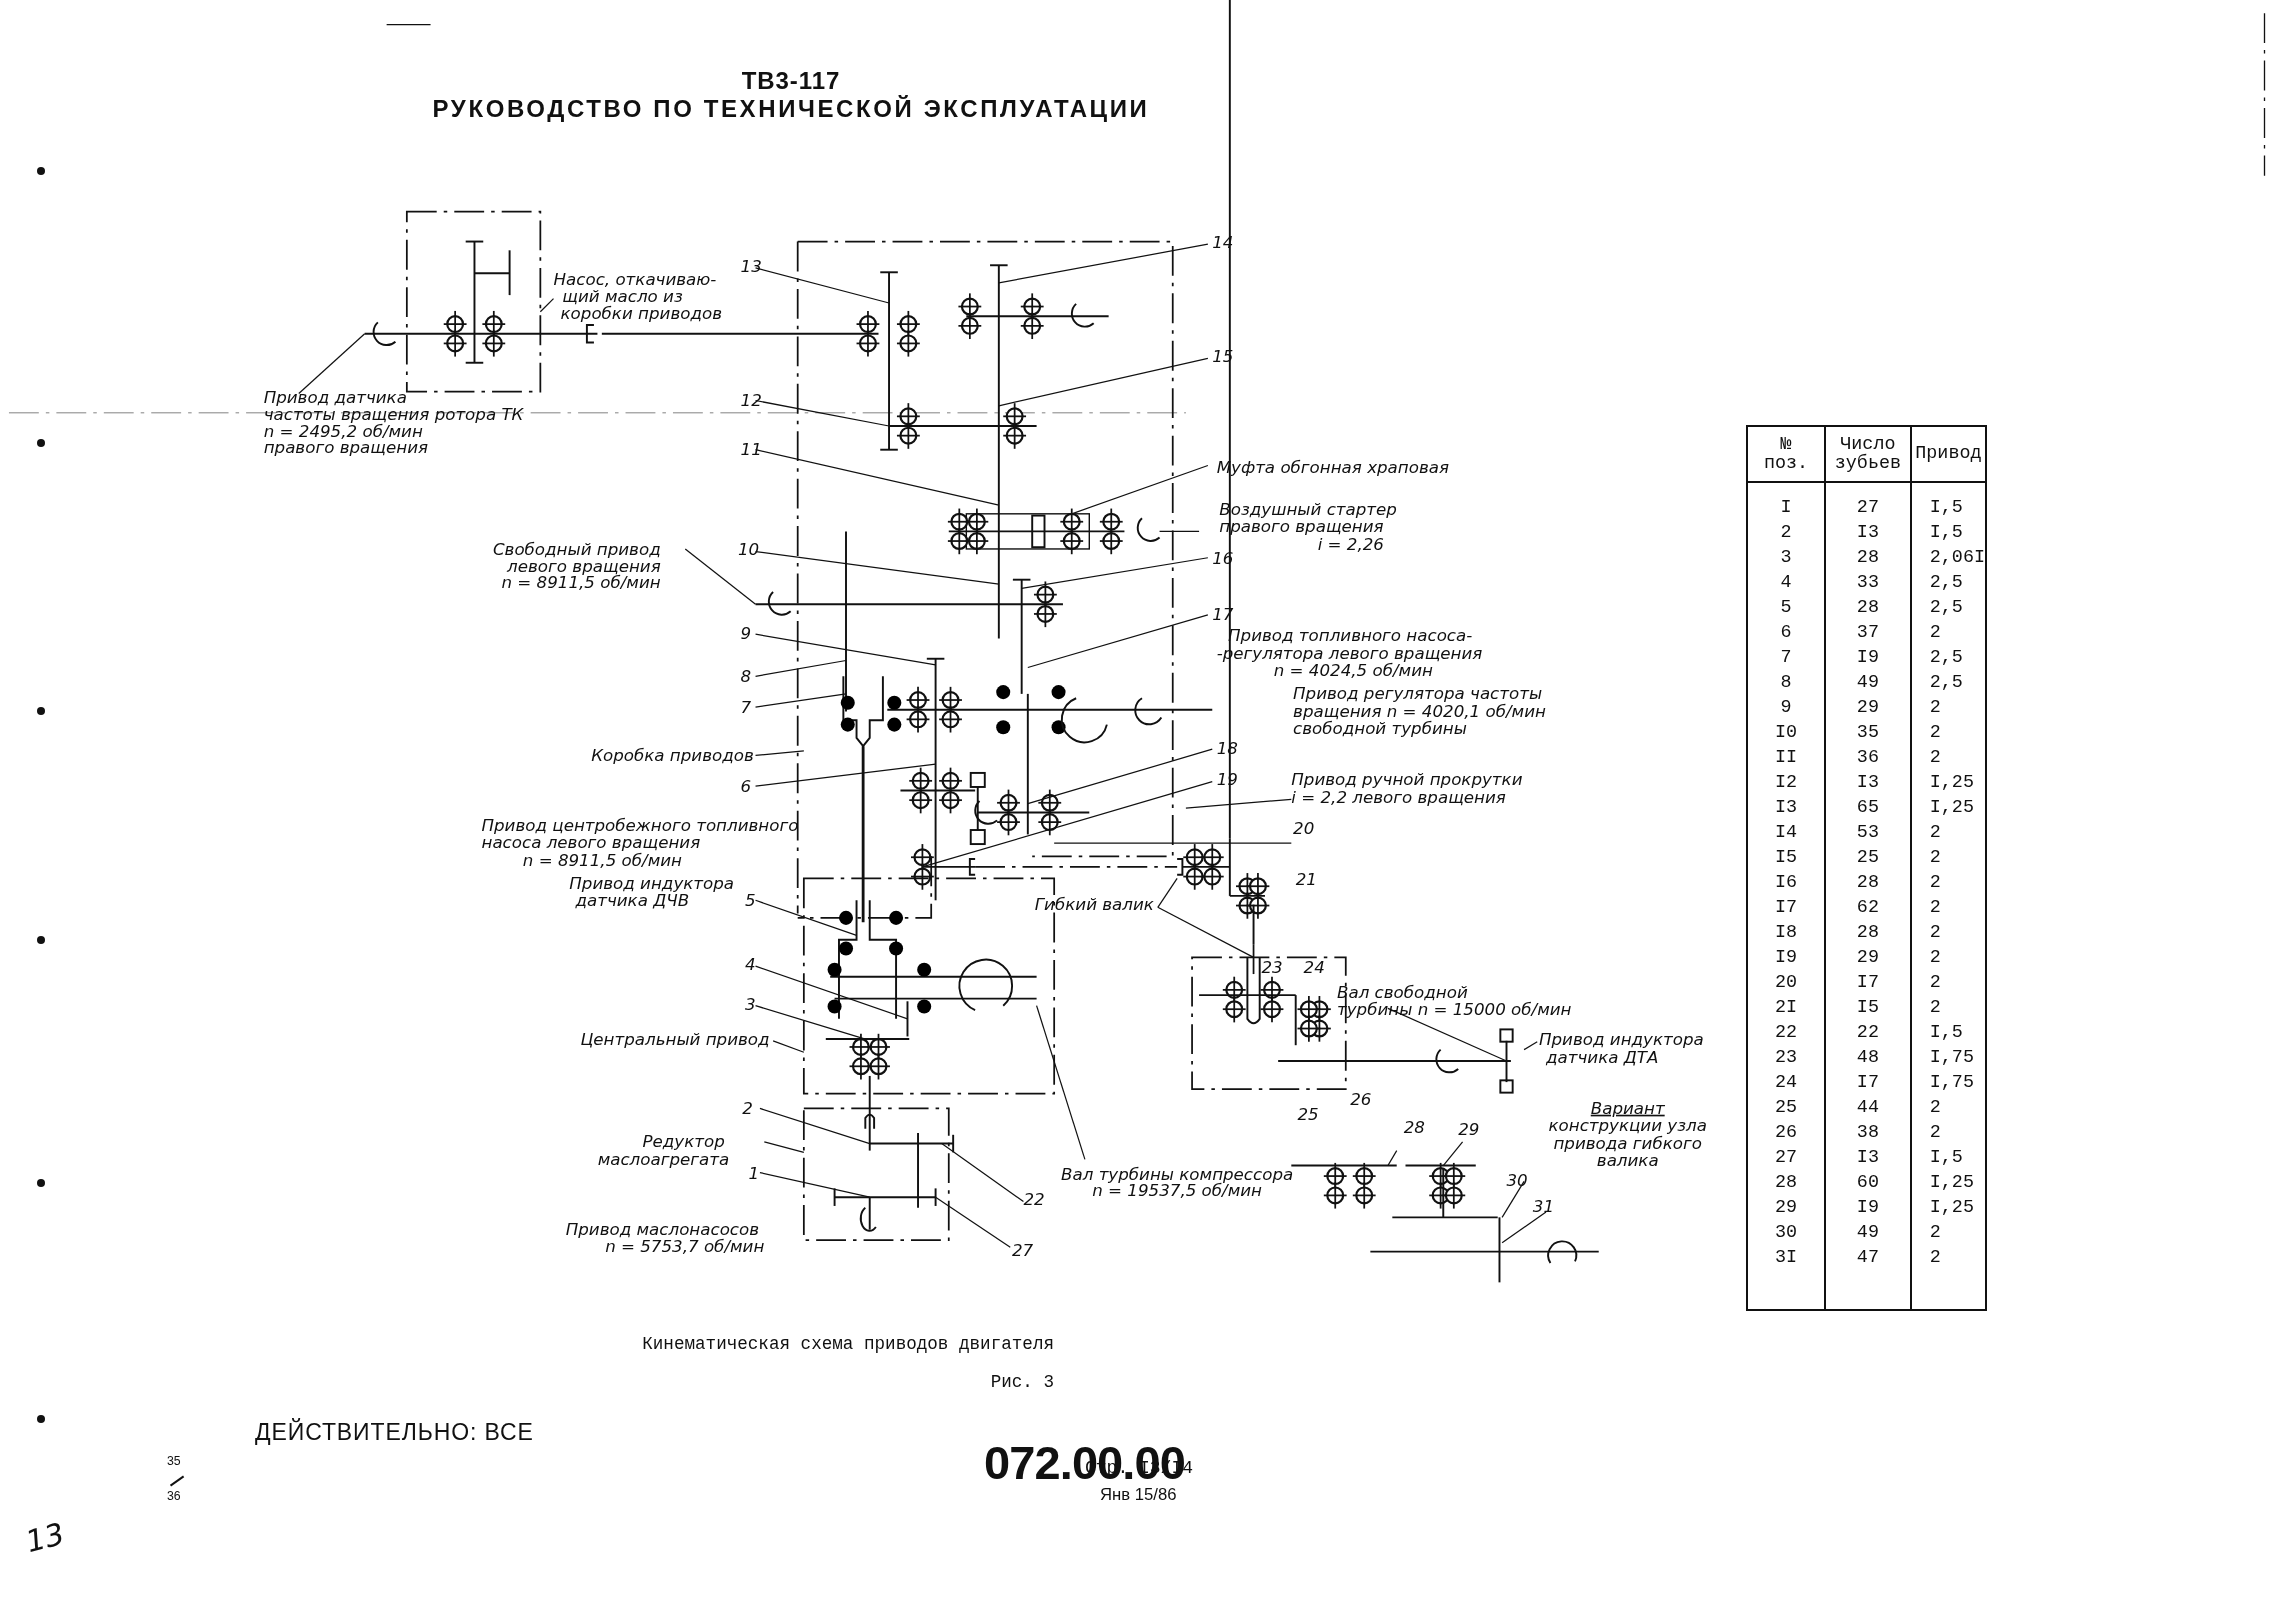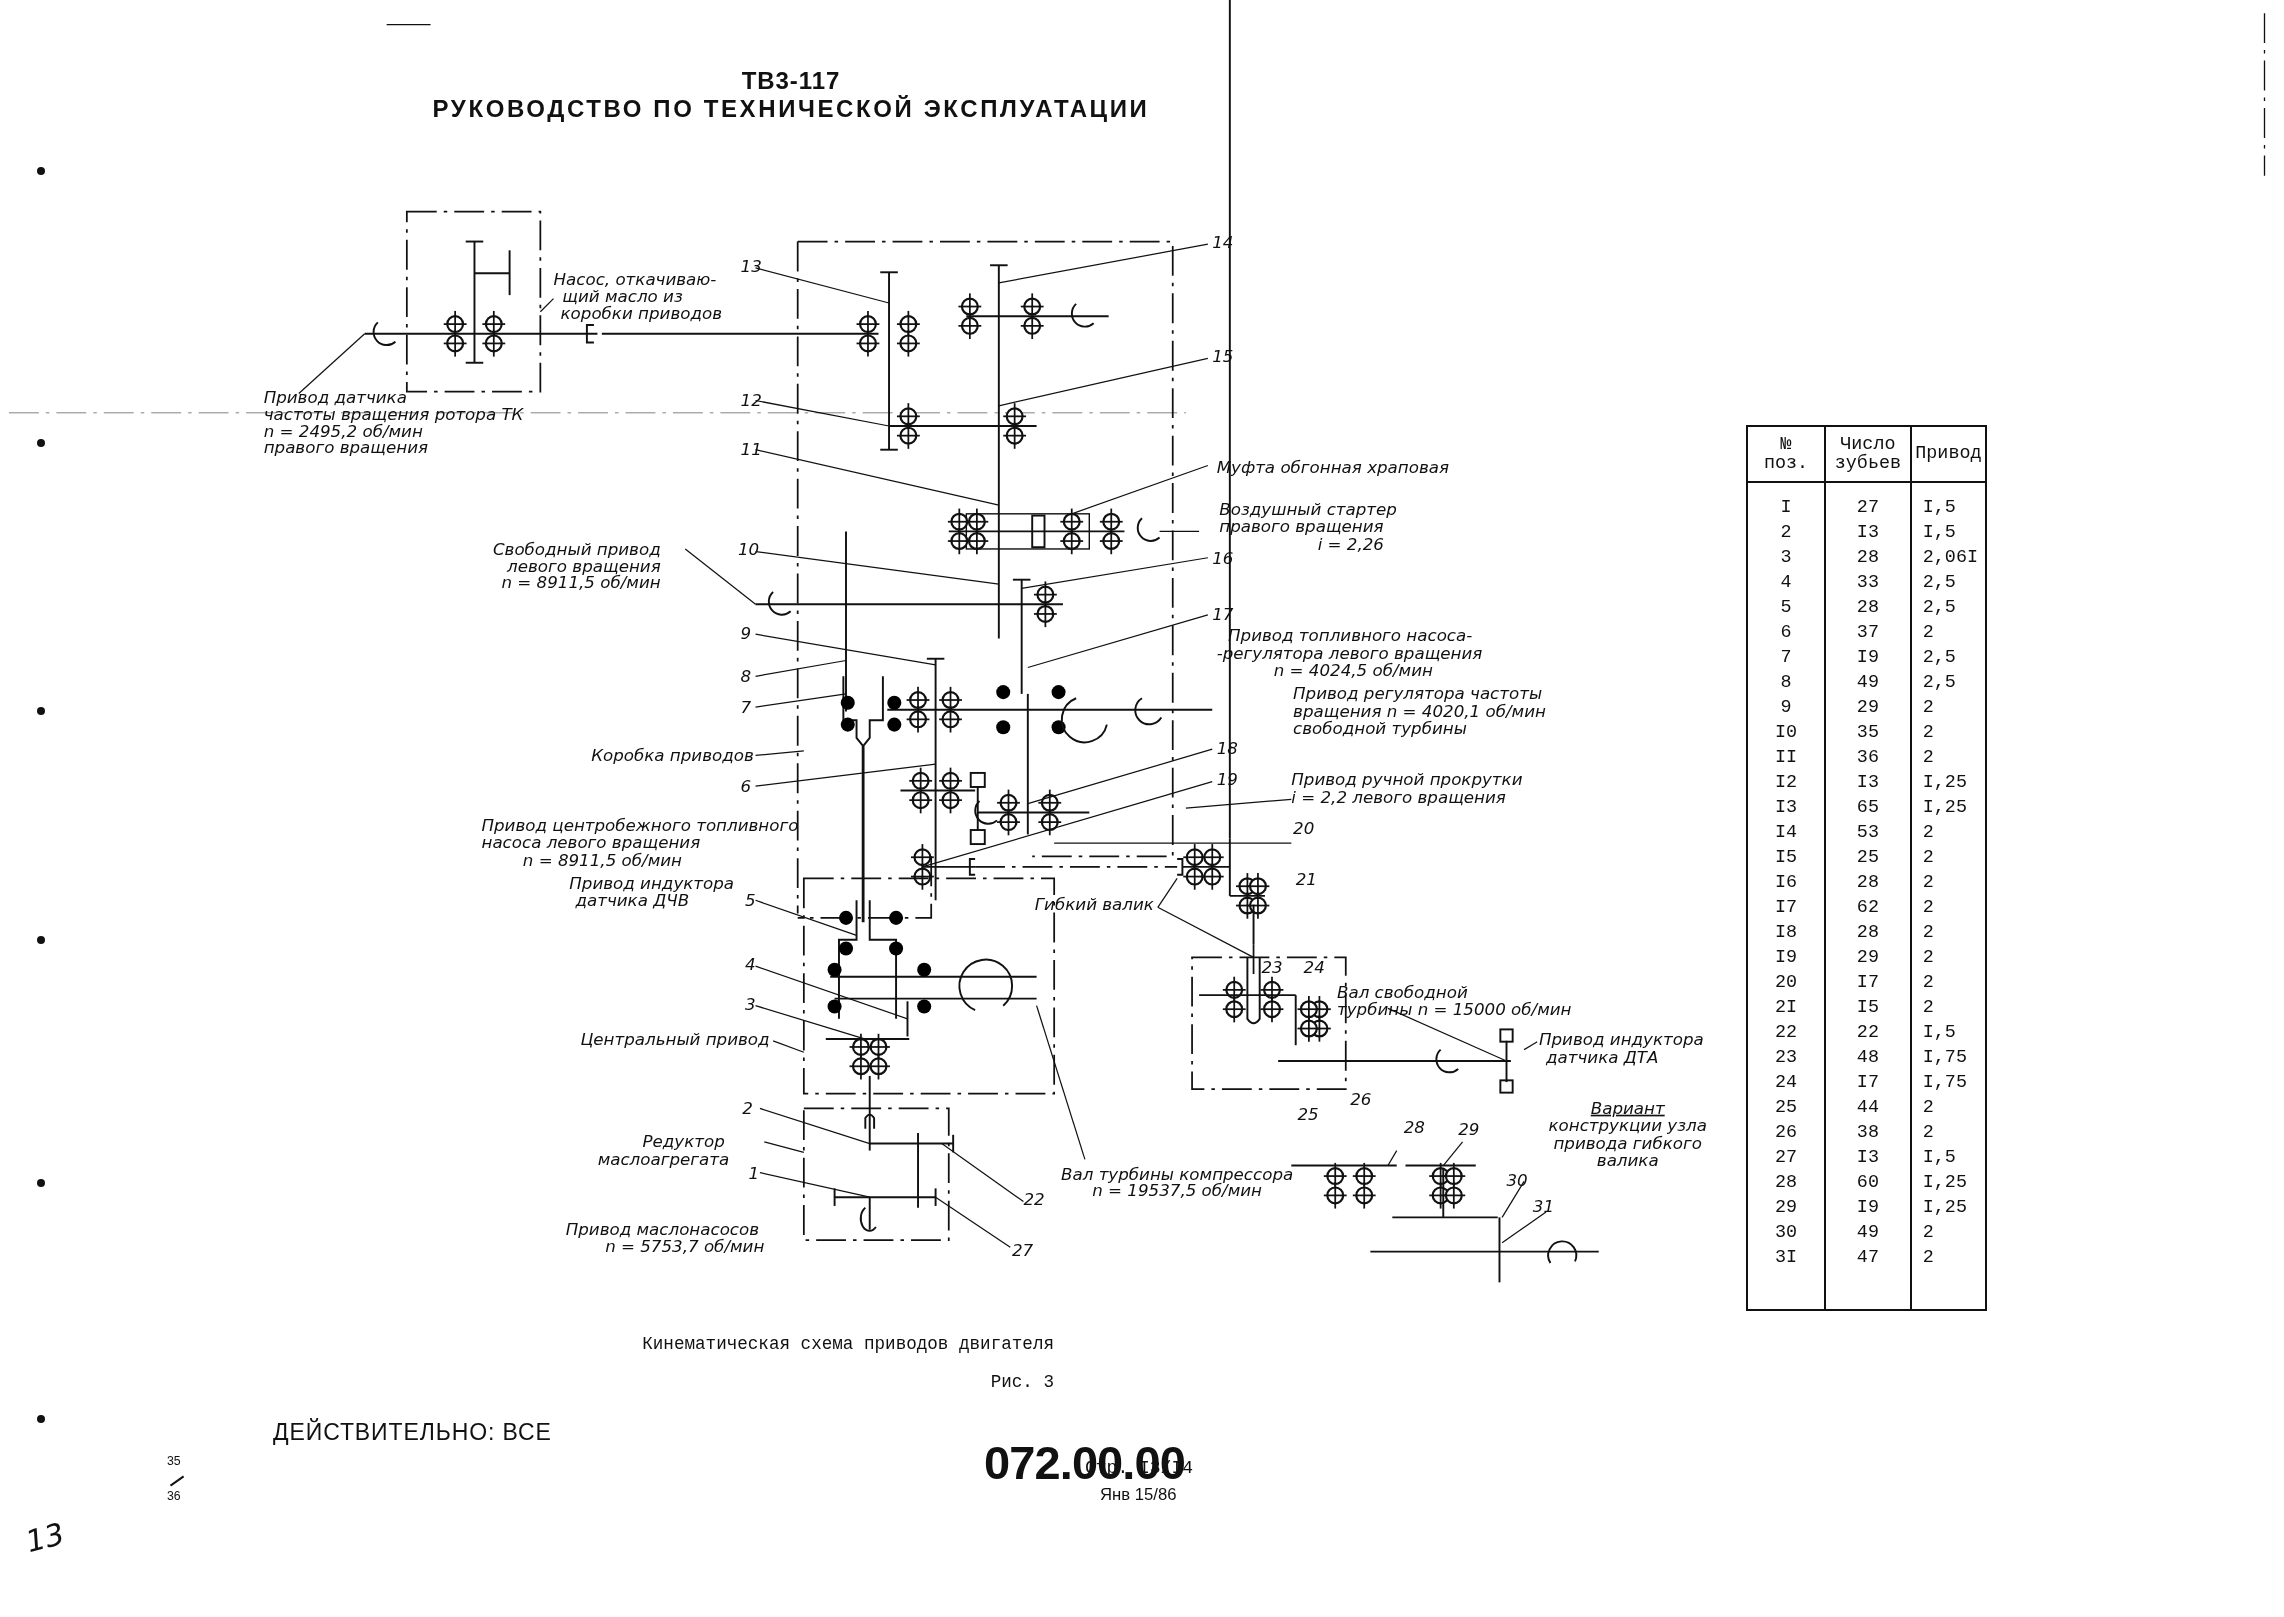--- a/index.html
+++ b/index.html
@@ -16,25 +16,25 @@
   .dash { stroke:#111; stroke-width:2; fill:none; stroke-dasharray:34 8 4 8; }
   .gear circle { fill:#fff; stroke:#111; stroke-width:2.5; }
   .gear line { stroke:#111; stroke-width:2; }
   
   #gear-table { position:absolute; left:1746px; top:425px; width:241px; border:2.6px solid #111; border-collapse:collapse;
      font-family:"Liberation Mono", monospace; font-size:18.4px; }
   #gear-table th { border:2.6px solid #111; font-weight:normal; height:54px; padding:0 3.5px; line-height:19.3px; }
   #gear-table td { border-left:2.6px solid #111; border-right:2.6px solid #111; height:25px; padding:0; line-height:23px; }
   #gear-table td.c0 { text-align:center; width:86px; }
   #gear-table td.c1 { text-align:center; width:88px; }
-  #gear-table td.c2 { text-align:left; padding-left:11px; }
+  #gear-table td.c2 { text-align:left; padding-left:18px; }
   #gear-table tr.spacer td { height:12.3px; }
   #gear-table tr.last td { height:39px; }
   .cap { font-family:"Liberation Mono", monospace; font-size:17.6px; text-align:right; }
-  .validity { font-family:"Liberation Sans", sans-serif; font-size:23px; left:255px; top:1419px; letter-spacing:0.9px;margin-left:18px; }
+  .validity { font-family:"Liberation Sans", sans-serif; font-size:23px; left:255px; top:1419px; letter-spacing:0.9px; }
   .docnum { font-family:"Liberation Sans", sans-serif; font-weight:bold; font-size:47px; left:984px; top:1397px; letter-spacing:-0.9px;margin-top:38px; }
   .pg { font-family:"Liberation Mono", monospace; font-size:18px; left:1085px; top:1458px; }
   .dt { font-family:"Liberation Sans", sans-serif; font-size:16.7px; left:1100px; top:1485px; }
   .sheet { font-family:"Liberation Sans", sans-serif; font-size:12.3px; left:167px; }
   .dot { width:8px; height:8px; border-radius:50%; background:#111; left:37px; }
   .hand { font-family:"DejaVu Sans", sans-serif; font-style:italic; font-size:30px; left:26px; top:1520px; transform:rotate(-15deg); }
 </style>
 </head>
 <body>
 

